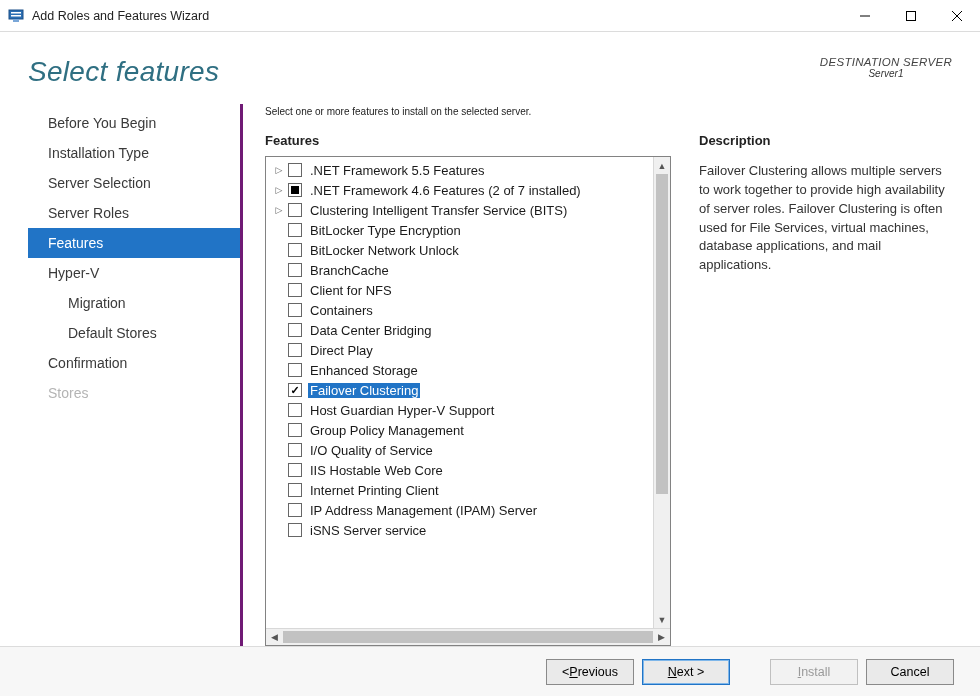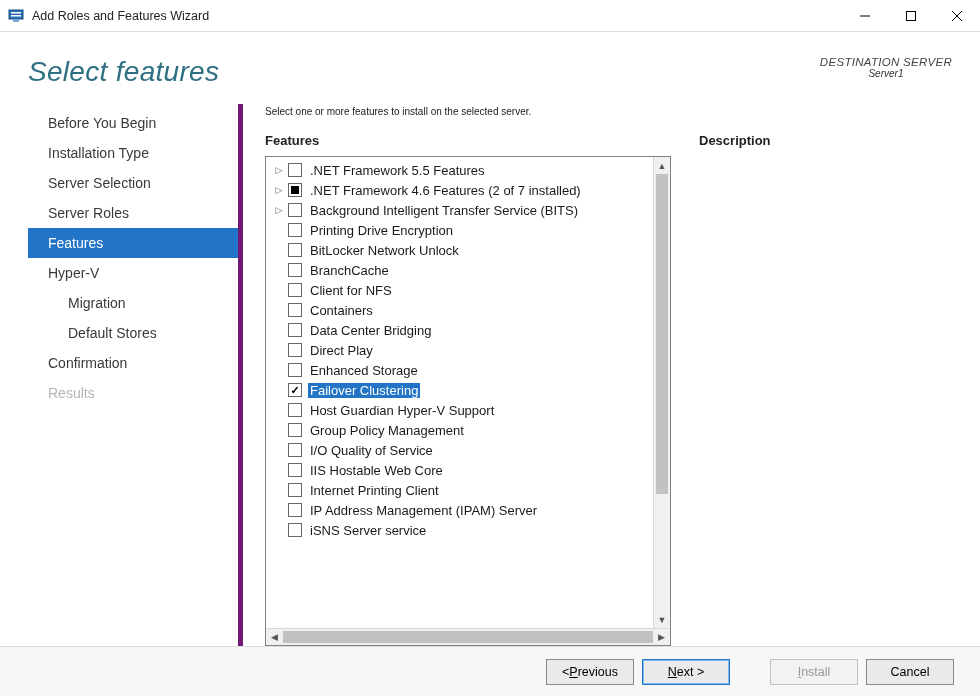--- a/index.html
+++ b/index.html
@@ -61,21 +61,21 @@
   
   .body {
     flex: 1;
     display: flex;
     padding: 8px 28px 0 28px;
     min-height: 0;
   }
   
   .sidebar {
     width: 215px;
-    border-right: 5px solid #701a75;
+    border-right: 3px solid #701a75;
     padding-top: 4px;
   }
   .side-item {
     height: 30px;
     display: flex; align-items: center;
     padding-left: 20px;
     font-size: 14px;
     color: #3a3a3a;
     cursor: default;
   }
@@ -260,21 +260,21 @@
     <div class="sidebar" id="sidebar">
         <div class="side-item">Before You Begin</div>
         <div class="side-item">Installation Type</div>
         <div class="side-item">Server Selection</div>
         <div class="side-item">Server Roles</div>
         <div class="side-item selected">Features</div>
         <div class="side-item">Hyper-V</div>
         <div class="side-item sub">Migration</div>
         <div class="side-item sub">Default Stores</div>
         <div class="side-item">Confirmation</div>
-        <div class="side-item disabled">Results</div>
+        <div class="side-item disabled">Stores</div>
       </div>
 
     <div class="main">
       <div class="instr">Select one or more features to install on the selected server.</div>
       <div class="cols">
         <div class="col-left">
           <div class="section-lbl">Features</div>
           <div class="tree">
             <div class="tree-scroll">
               <div class="tree-items" id="tree-items">
@@ -284,26 +284,26 @@
                     <span class="tlabel">.NET Framework 5.5 Features</span>
                   </div>
                   <div class="trow">
                     <span class="expander">▷</span>
                     <span class="cb partial"></span>
                     <span class="tlabel">.NET Framework 4.6 Features (2 of 7 installed)</span>
                   </div>
                   <div class="trow">
                     <span class="expander">▷</span>
                     <span class="cb "></span>
-                    <span class="tlabel">Background Intelligent Transfer Service (BITS)</span>
-                  </div>
-                  <div class="trow">
-                    <span class="expander none"></span>
-                    <span class="cb "></span>
-                    <span class="tlabel">Printing Drive Encryption</span>
+                    <span class="tlabel">Clustering Intelligent Transfer Service (BITS)</span>
+                  </div>
+                  <div class="trow">
+                    <span class="expander none"></span>
+                    <span class="cb "></span>
+                    <span class="tlabel">BitLocker Type Encryption</span>
                   </div>
                   <div class="trow">
                     <span class="expander none"></span>
                     <span class="cb "></span>
                     <span class="tlabel">BitLocker Network Unlock</span>
                   </div>
                   <div class="trow">
                     <span class="expander none"></span>
                     <span class="cb "></span>
                     <span class="tlabel">BranchCache</span>
@@ -384,20 +384,21 @@
               <div class="hbar-left">◀</div>
               <div class="hbar-track">
                   <div class="hbar-thumb"></div>
                 </div>
               <div class="hbar-right">▶</div>
             </div>
           </div>
         </div>
         <div class="col-right">
           <div class="section-lbl">Description</div>
+          <div class="desc-text">Failover Clustering allows multiple servers to work together to provide high availability of server roles. Failover Clustering is often used for File Services, virtual machines, database applications, and mail applications.</div>
         </div>
       </div>
     </div>
   </div>
 
   <div class="footer">
     <button class="btn">
         <span>&lt; </span>
         <span class="ul">P</span>
         <span>revious</span>

